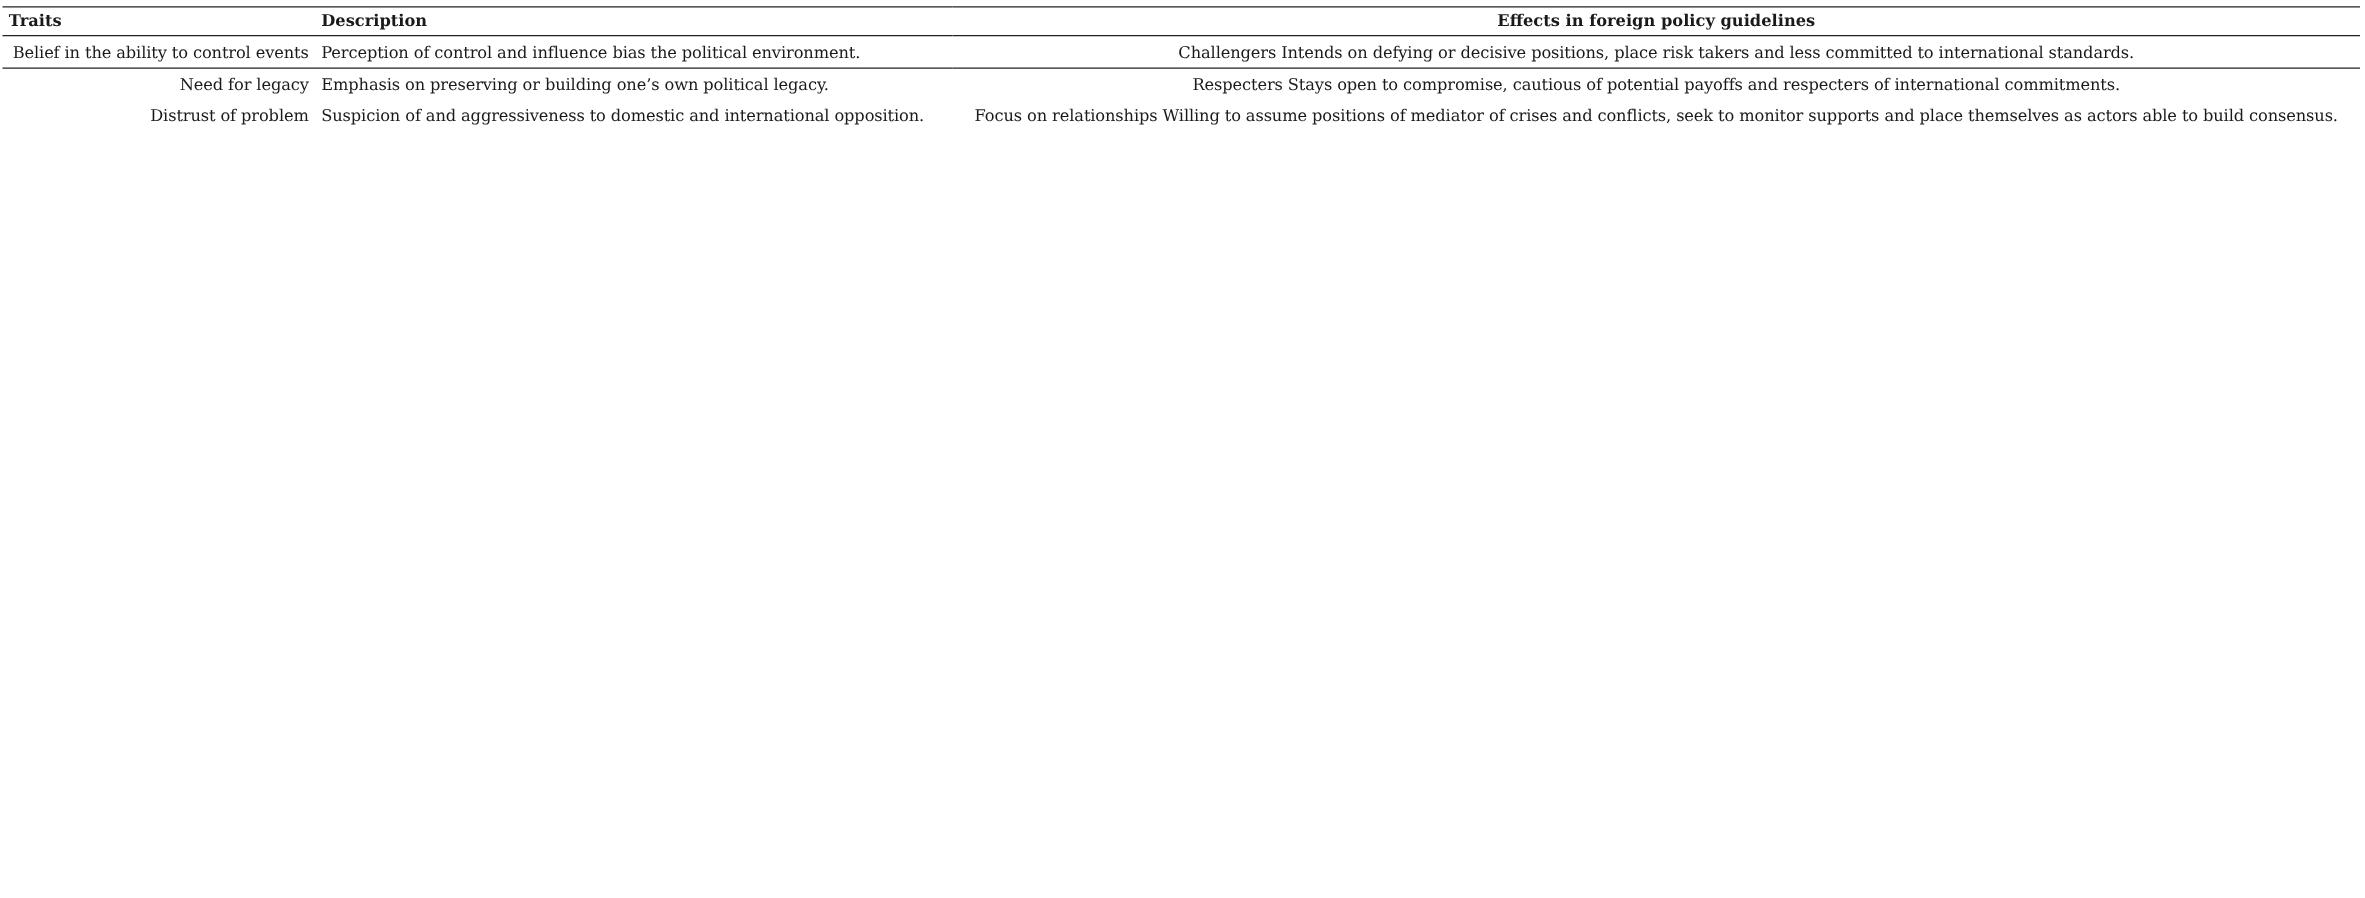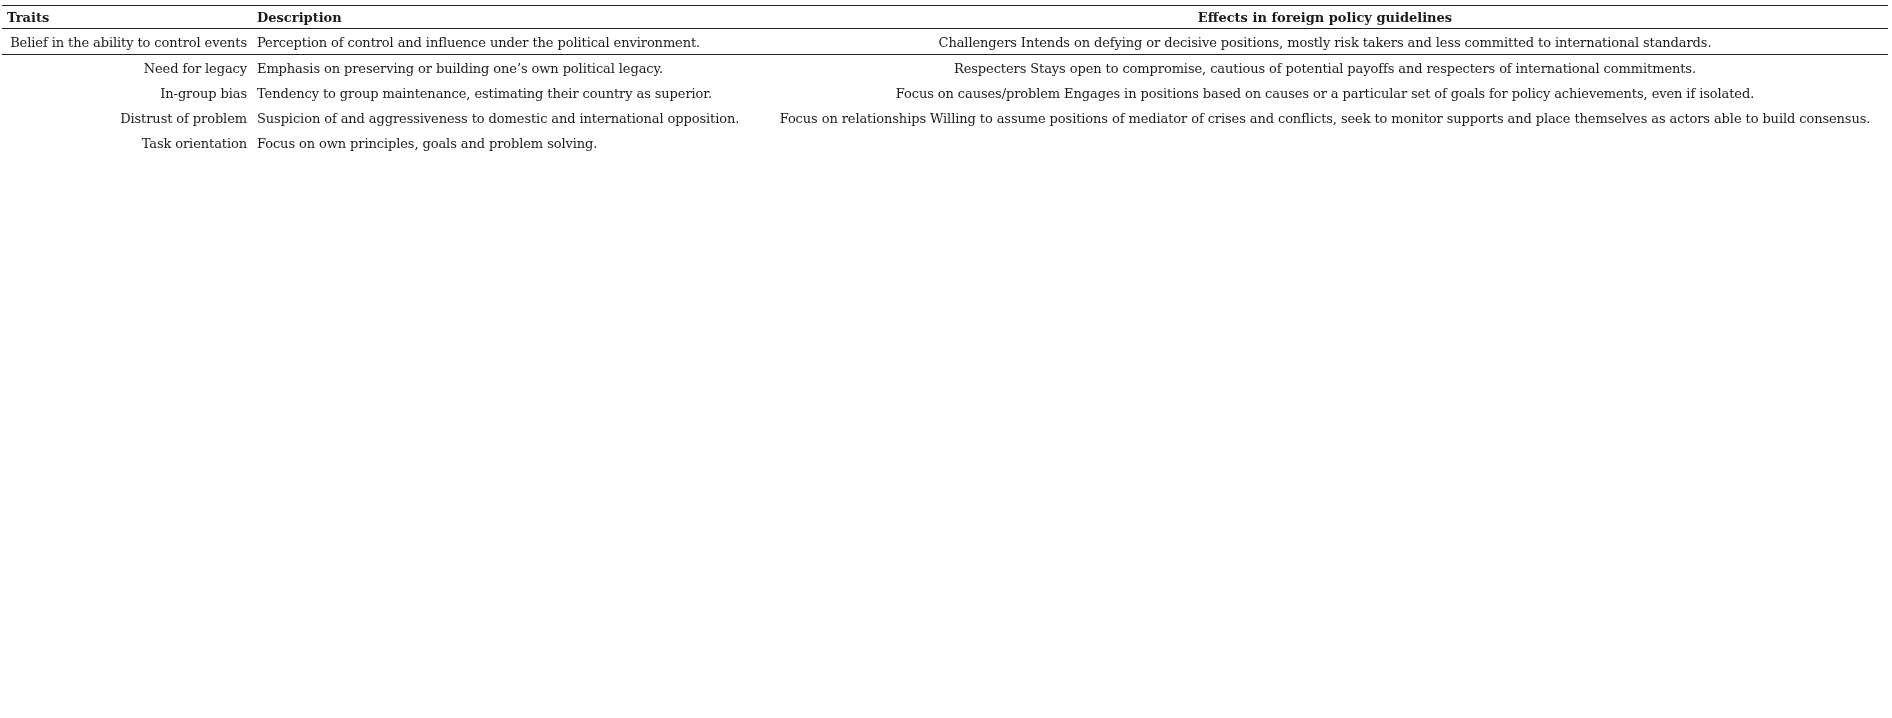--- a/index.html
+++ b/index.html
@@ -60,38 +60,28 @@
     <thead>
       <tr>
         <th class="col-trait">Traits</th>
         <th class="col-desc">Description</th>
         <th class="col-effect">Effects in foreign policy guidelines</th>
       </tr>
     </thead>
     <tbody>
       <tr class="first-row">
         <td class="col-trait">Belief in the ability to control events</td>
-        <td class="col-desc">Perception of control and influence under the political environment.</td>
-        <td class="col-effect">Challengers Intends on defying or decisive positions, mostly risk takers and less committed to international standards.</td>
+        <td class="col-desc">Perception of control and influence bias the political environment.</td>
+        <td class="col-effect">Challengers Intends on defying or decisive positions, place risk takers and less committed to international standards.</td>
       </tr>
       <tr>
         <td class="col-trait">Need for legacy</td>
         <td class="col-desc">Emphasis on preserving or building one’s own political legacy.</td>
         <td class="col-effect">Respecters Stays open to compromise, cautious of potential payoffs and respecters of international commitments.</td>
       </tr>
       <tr>
-        <td class="col-trait">In-group bias</td>
-        <td class="col-desc">Tendency to group maintenance, estimating their country as superior.</td>
-        <td class="col-effect">Focus on causes/problem Engages in positions based on causes or a particular set of goals for policy achievements, even if isolated.</td>
-      </tr>
-      <tr>
         <td class="col-trait">Distrust of problem</td>
         <td class="col-desc">Suspicion of and aggressiveness to domestic and international opposition.</td>
         <td class="col-effect">Focus on relationships Willing to assume positions of mediator of crises and conflicts, seek to monitor supports and place themselves as actors able to build consensus.</td>
-      </tr>
-      <tr>
-        <td class="col-trait">Task orientation</td>
-        <td class="col-desc">Focus on own principles, goals and problem solving.</td>
-        <td class="col-effect"></td>
       </tr>
     </tbody>
   </table>
 </div>
 
 </body></html>

